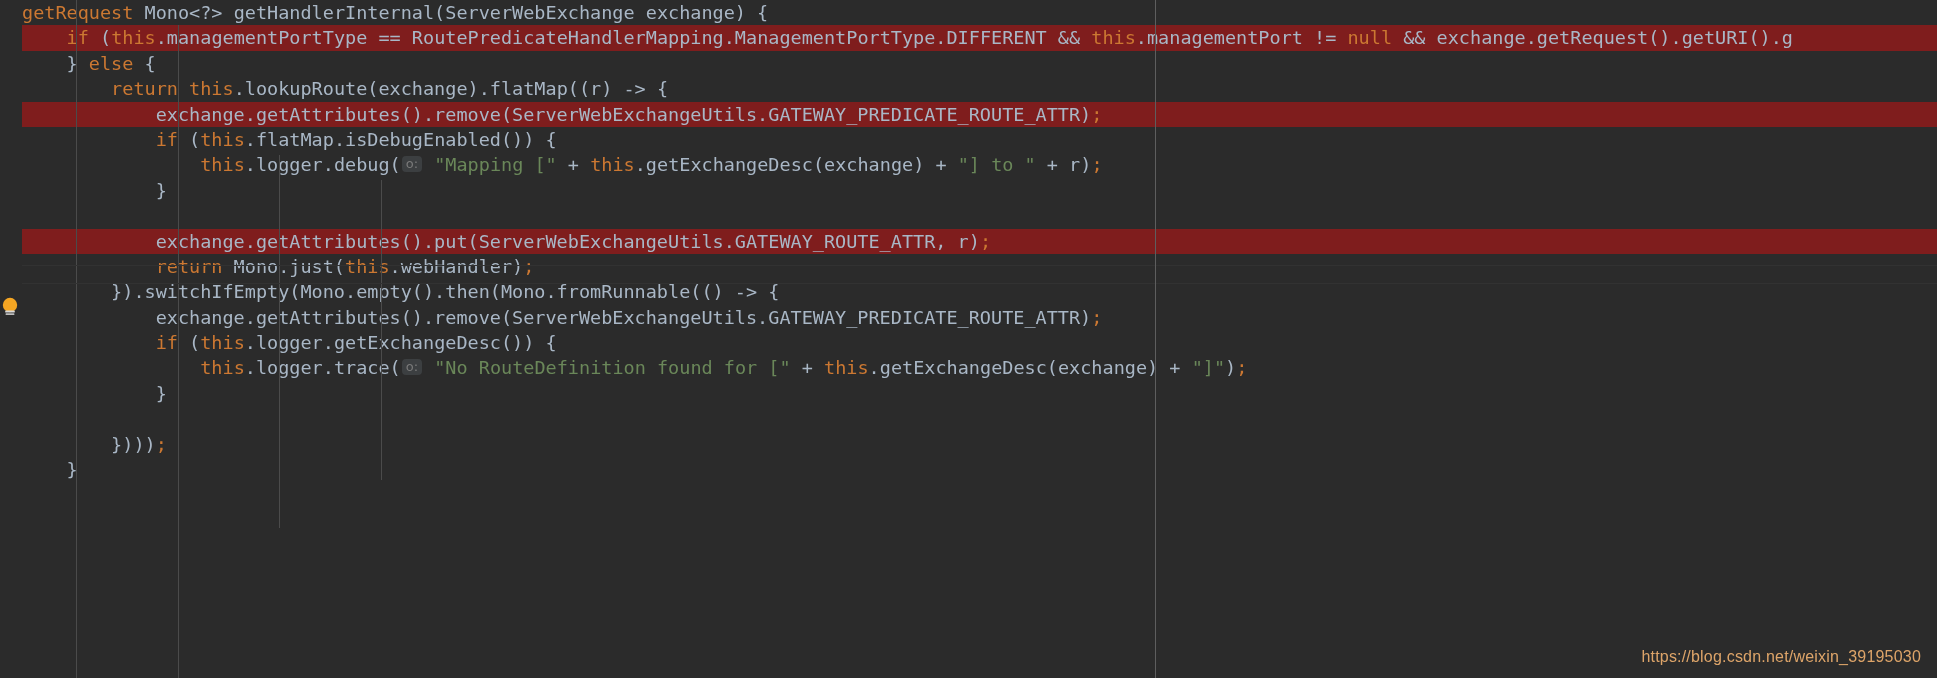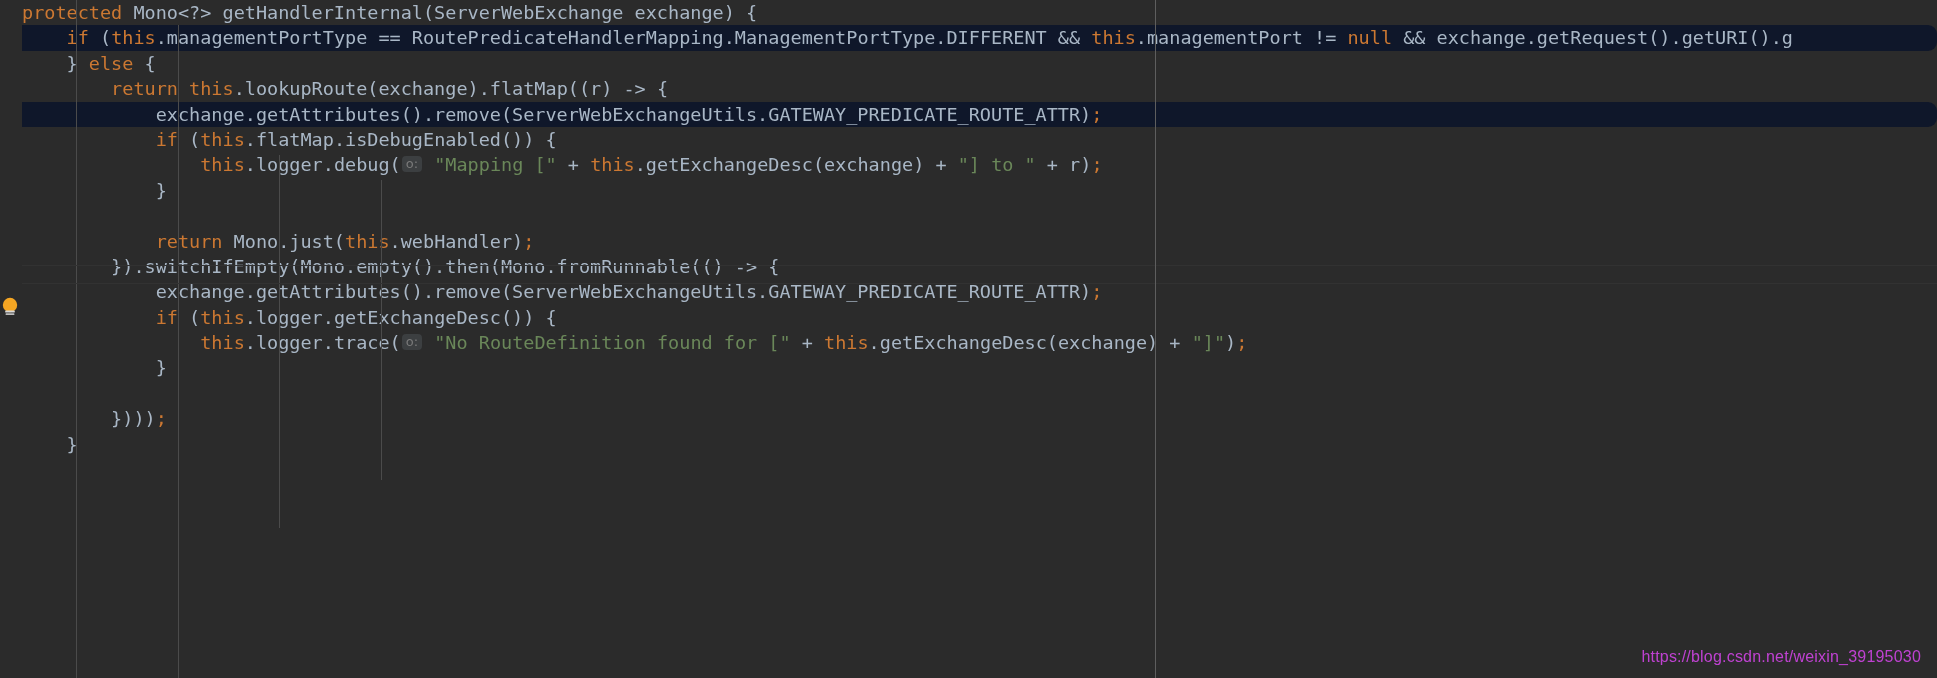--- a/index.html
+++ b/index.html
@@ -56,22 +56,21 @@
     height: 25.4px;
     line-height: 25.4px;
     white-space: pre;
     font-size: 18.5px;
     letter-spacing: 0px;
     color: #a9b7c6;
     padding-left: 22px;
     box-sizing: border-box;
   }
   .line.hl {
-    background: #0f172a;
-    border-radius: 9px;
+    background: #7f1d1d;
   }
   .line.hl::after {
     content: "";
     position: absolute;
     left: 0; right: 0; bottom: 0;
     height: 0px;
   }
 
   
   .guides {
@@ -130,21 +129,21 @@
     vertical-align: 3px;
     margin: 0 1px;
     font-family: "DejaVu Sans", "Liberation Sans", sans-serif;
   }
 
   
   #watermark {
     position: absolute;
     right: 16px;
     bottom: 12px;
-    color: #d946ef;
+    color: #fdba74;
     font-size: 16px;
     font-family: "Liberation Sans", sans-serif;
     letter-spacing: 0.2px;
     z-index: 10;
     opacity: 0.85;
     white-space: nowrap;
   }
 </style>
 </head>
 <body>
@@ -166,29 +165,30 @@
 
   <div id="bulb-icon" title="intention actions">
     <svg viewBox="0 0 20 22" width="20" height="22" aria-hidden="true">
       <circle cx="10" cy="9" r="7.2" fill="#f5a623"></circle>
       <rect x="5.2" y="14.5" width="9.6" height="2.1" rx="0.6" fill="#d9d9d9"></rect>
       <rect x="5.6" y="17.2" width="8.8" height="1.9" rx="0.6" fill="#bdbdbd"></rect>
     </svg>
   </div>
 
   <div id="code">
-      <div class="line"><span class="kw">protected </span><span class="pln">Mono&lt;?&gt; getHandlerInternal(ServerWebExchange exchange) {</span></div>
+      <div class="line"><span class="kw">getRequest </span><span class="pln">Mono&lt;?&gt; getHandlerInternal(ServerWebExchange exchange) {</span></div>
       <div class="line hl"><span class="pln">    </span><span class="kw">if</span><span class="pln"> (</span><span class="kw2">this</span><span class="pln">.managementPortType == RoutePredicateHandlerMapping.ManagementPortType.DIFFERENT &amp;&amp; </span><span class="kw2">this</span><span class="pln">.managementPort </span><span class="pln">!= </span><span class="kw">null</span><span class="pln"> &amp;&amp; exchange.getRequest().getURI().g</span></div>
       <div class="line"><span class="pln">    } </span><span class="kw">else</span><span class="pln"> {</span></div>
       <div class="line"><span class="pln">        </span><span class="kw">return</span><span class="pln"> </span><span class="kw2">this</span><span class="pln">.lookupRoute(exchange).flatMap((r) -&gt; {</span></div>
       <div class="line hl"><span class="pln">            exchange.getAttributes().remove(ServerWebExchangeUtils.GATEWAY_PREDICATE_ROUTE_ATTR)</span><span class="semi">;</span></div>
       <div class="line"><span class="pln">            </span><span class="kw">if</span><span class="pln"> (</span><span class="kw2">this</span><span class="pln">.flatMap.isDebugEnabled()) {</span></div>
       <div class="line"><span class="pln">                </span><span class="kw2">this</span><span class="pln">.logger.debug(</span><span class="hint">o:</span> <span class="str">"Mapping ["</span><span class="pln"> + </span><span class="kw2">this</span><span class="pln">.getExchangeDesc(exchange) + </span><span class="str">"] to "</span><span class="pln"> + r)</span><span class="semi">;</span></div>
       <div class="line"><span class="pln">            }</span></div>
       <div class="line"><span class="pln"></span></div>
+      <div class="line hl"><span class="pln">            exchange.getAttributes().put(ServerWebExchangeUtils.GATEWAY_ROUTE_ATTR, r)</span><span class="semi">;</span></div>
       <div class="line"><span class="pln">            </span><span class="kw">return</span><span class="pln"> Mono.just(</span><span class="kw2">this</span><span class="pln">.webHandler)</span><span class="semi">;</span></div>
       <div class="line"><span class="pln">        }).switchIfEmpty(Mono.empty().then(Mono.fromRunnable(() -&gt; {</span></div>
       <div class="line"><span class="pln">            exchange.getAttributes().remove(ServerWebExchangeUtils.GATEWAY_PREDICATE_ROUTE_ATTR)</span><span class="semi">;</span></div>
       <div class="line"><span class="pln">            </span><span class="kw">if</span><span class="pln"> (</span><span class="kw2">this</span><span class="pln">.logger.getExchangeDesc()) {</span></div>
       <div class="line"><span class="pln">                </span><span class="kw2">this</span><span class="pln">.logger.trace(</span><span class="hint">o:</span> <span class="str">"No RouteDefinition found for ["</span><span class="pln"> + </span><span class="kw2">this</span><span class="pln">.getExchangeDesc(exchange) + </span><span class="str">"]"</span><span class="pln">)</span><span class="semi">;</span></div>
       <div class="line"><span class="pln">            }</span></div>
       <div class="line"><span class="pln"></span></div>
       <div class="line"><span class="pln">        })))</span><span class="semi">;</span></div>
       <div class="line"><span class="pln">    }</span></div>
     </div>

